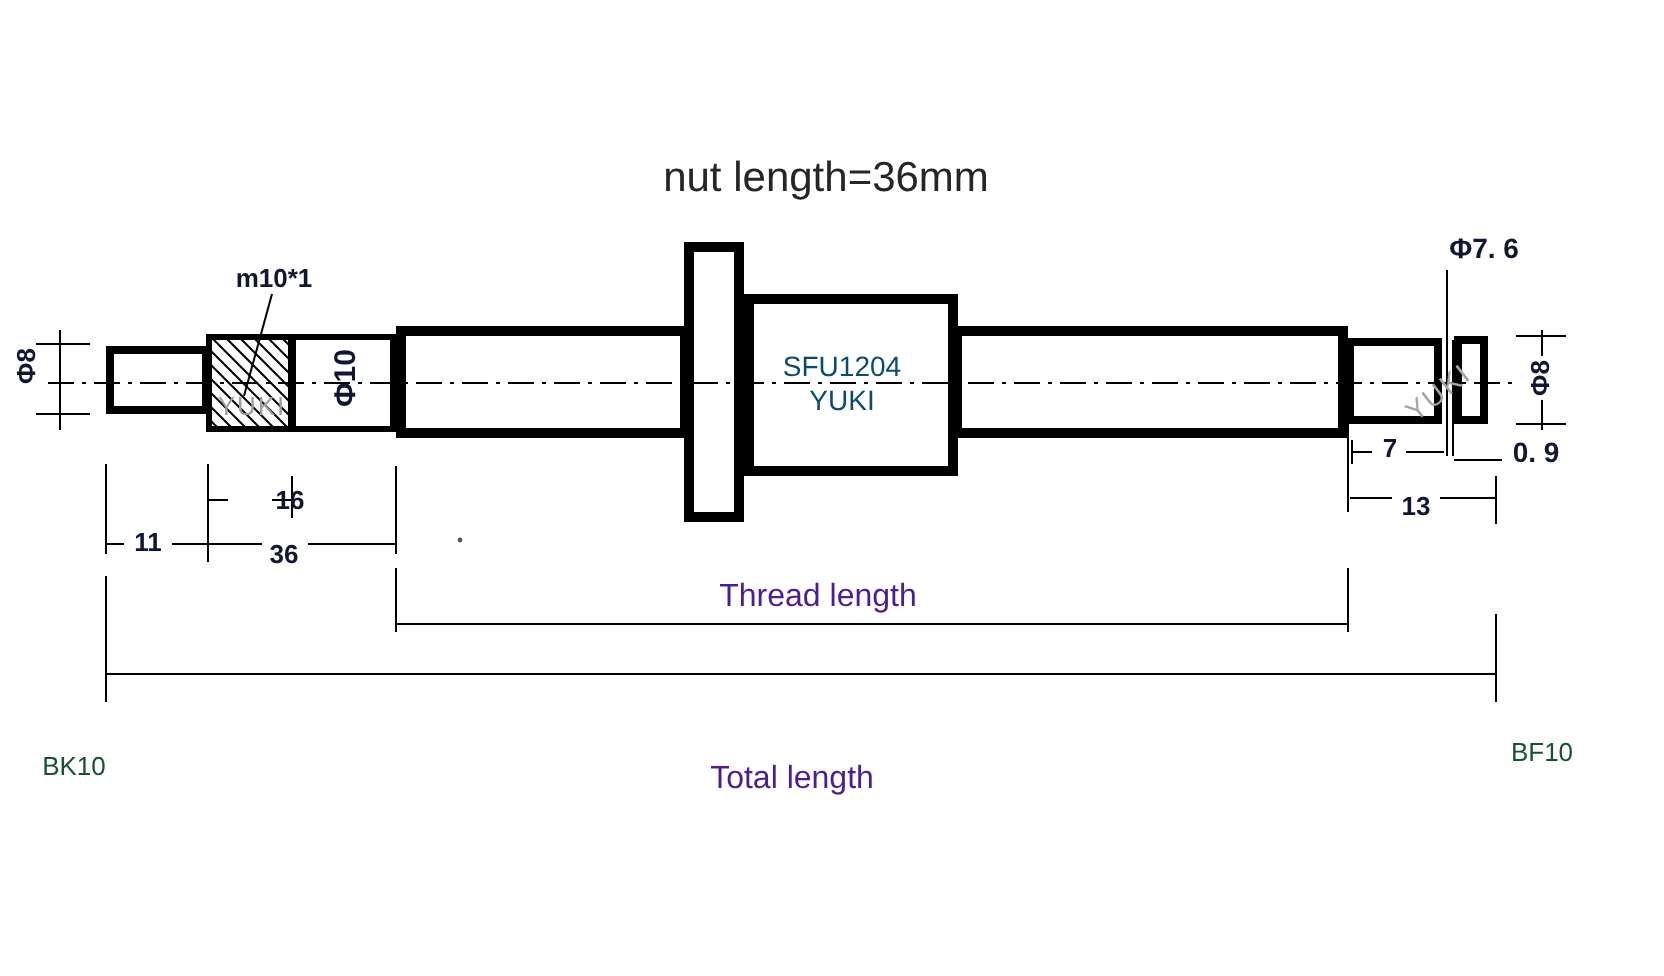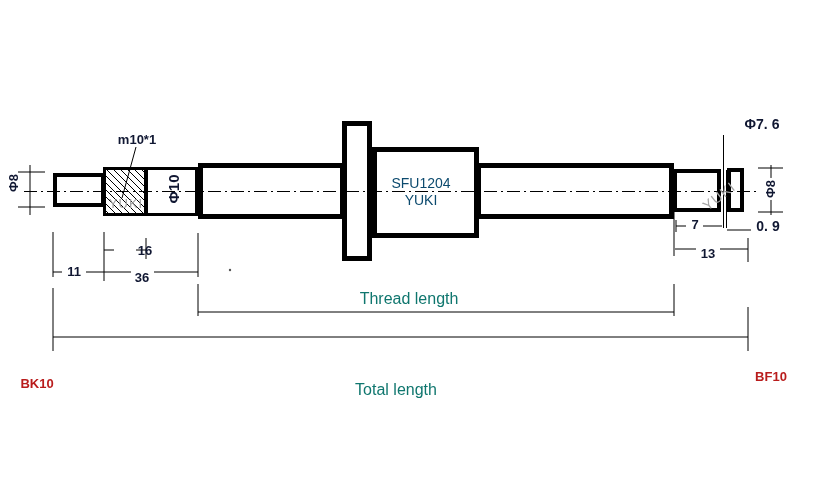--- a/index.html
+++ b/index.html
@@ -18,24 +18,24 @@
     color:#212121;
     line-height:1;
   }
   .dim{
     font-weight:700;
     font-size:13px;
     color:#101732;
   }
   .dim-lg{font-size:14px;}
   .rot{transform:translate(-50%,-50%) rotate(-90deg);}
-  .big{font-size:16px;color:#0f766e;}
+  .big{font-size:16px;color:#4c1d95;}
   .title{font-size:21px;color:#262626;}
   .nut-text{font-size:14px;color:#0c4a6e;}
-  .endlbl{font-weight:700;font-size:13px;color:#b91c1c;}
+  .endlbl{font-weight:400;font-size:13px;color:#14532d;}
   .wm{color:#9e9e9e;font-size:13px;letter-spacing:1px;}
   .wm-right{
     transform:translate(-50%,-50%) rotate(-38deg);
     color:#a5a5a5;font-size:14px;letter-spacing:1px;
   }
   .bg-white{background:#ffffff;padding:1px 2px;}
 </style>
 </head>
 <body>
 
@@ -93,26 +93,27 @@
 
       <path d="M53,337 H748"></path>
 
       <circle cx="230" cy="270" r="1.2" fill="#555" stroke="none"></circle>
     </g>
   </svg>
 
   <div class="lbl wm" style="left:126px;top:203px;">YUKI</div>
   <div class="lbl wm-right" style="left:719px;top:196px;">YUKI</div>
 
+  <div class="lbl title" style="left:413px;top:89px;">nut length=36mm</div>
 
   <div class="lbl dim" style="left:137px;top:139px;">m10*1</div>
   <div class="lbl dim dim-lg rot" style="left:173px;top:189px;font-size:15px;">Φ10</div>
   <div class="lbl dim rot" style="left:13px;top:183px;">Φ8</div>
   <div class="lbl dim rot bg-white" style="left:770px;top:189px;">Φ8</div>
-  <div class="lbl dim dim-lg" style="left:762px;top:124px;">Φ7. 6</div>
+  <div class="lbl dim dim-lg" style="left:742px;top:124px;">Φ7. 6</div>
 
   <div class="lbl nut-text" style="left:421px;top:183px;">SFU1204</div>
   <div class="lbl nut-text" style="left:421px;top:200px;">YUKI</div>
 
   <div class="lbl dim" style="left:125px;top:250px;margin-left:20px;">16</div>
   <div class="lbl dim" style="left:74px;top:271px;">11</div>
   <div class="lbl dim" style="left:142px;top:277px;text-align:center;">36</div>
   <div class="lbl dim" style="left:695px;top:224px;">7</div>
   <div class="lbl dim dim-lg" style="left:768px;top:226px;">0. 9</div>
   <div class="lbl dim" style="left:708px;top:253px;">13</div>

